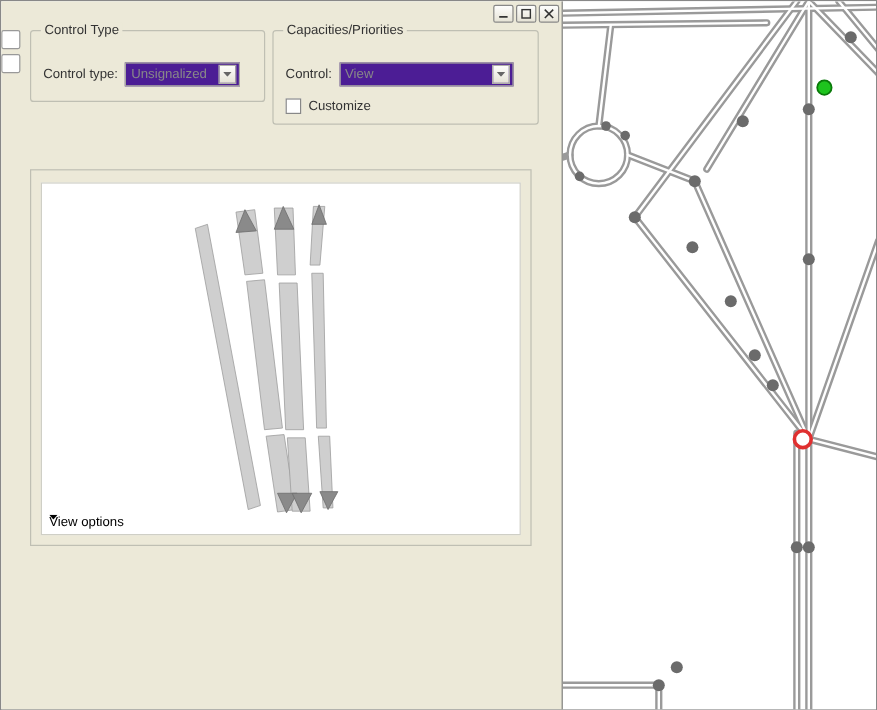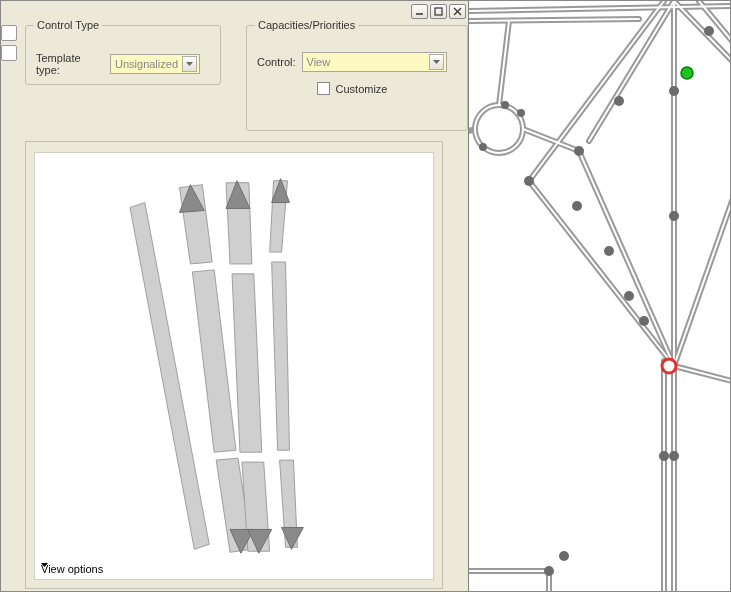--- a/index.html
+++ b/index.html
@@ -69,54 +69,54 @@
   .groupbox-title {
     position: absolute;
     top: -7px;
     left: 8px;
     background: #ece9d8;
     padding: 0 3px;
     font-size: 11px;
     color: #333;
   }
   .gb-control { width: 196px; height: 60px; }
-  .gb-cap { width: 222px; height: 106px; margin-left: 19px; }
+  .gb-cap { width: 222px; height: 79px; }
   .row { display: flex; align-items: center; margin-top: 12px; gap: 6px; }
   .label { color: #333; font-size: 11px; }
   .select {
     border: 1px solid #a8a8a0;
-    background: #fef9c3;
+    background: #4c1d95;
     height: 20px;
     display: flex;
     align-items: center;
     justify-content: space-between;
     padding: 0 2px 0 4px;
     font-size: 11px;
     color: #888;
     flex: 1;
   }
   .select-arrow {
     width: 15px; height: 16px;
     border: 1px solid #b0b0a8;
     background: linear-gradient(#fdfdfb,#e5e3d6);
     display:flex; align-items:center; justify-content:center;
     margin-left: 4px;
   }
-  .checkbox-row { display:flex; align-items:center; gap:6px; margin-top:10px;justify-content:center; }
+  .checkbox-row { display:flex; align-items:center; gap:6px; margin-top:10px; }
   .checkbox {
     width: 13px; height: 13px;
     border: 1px solid #888;
     background: #fff;
   }
   .preview-frame {
     position: absolute;
     left: 24px;
     top: 140px;
     width: 418px;
-    height: 448px;
+    height: 314px;
     border: 1px solid #bfbfb3;
     background: #ece9d8;
   }
   .preview-inner {
     position: absolute;
     left: 8px; top: 10px;
     right: 8px; bottom: 8px;
     background: #ffffff;
     border: 1px solid #cfcfc6;
   }
@@ -240,21 +240,21 @@
   <div class="left-btns">
     <div class="small-square"></div>
     <div class="small-square"></div>
   </div>
 
   <div class="group-boxes">
 
     <div class="groupbox gb-control">
       <div class="groupbox-title">Control Type</div>
       <div class="row">
-        <span class="label">Template type:</span>
+        <span class="label">Control type:</span>
         <div class="select">
           <span>Unsignalized</span>
           <span class="select-arrow">
             <svg width="7" height="4">
                 <polygon points="0,0 7,0 3.5,4" fill="#666"></polygon>
               </svg>
           </span>
         </div>
       </div>
     </div>

